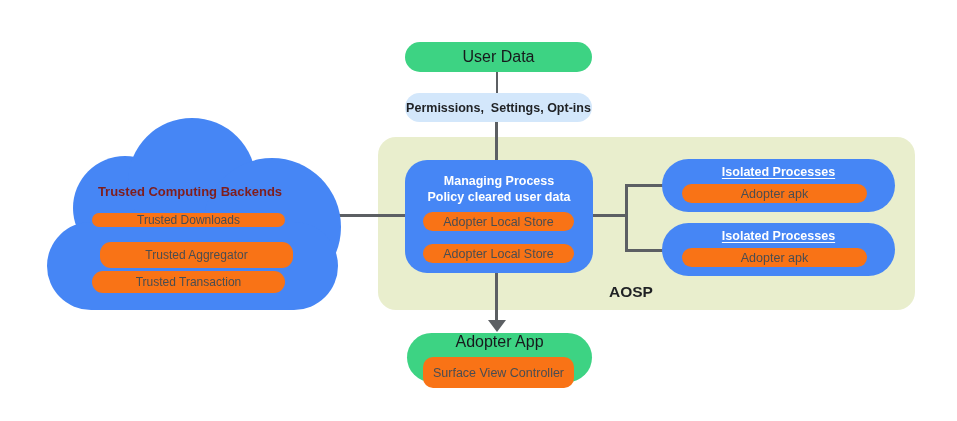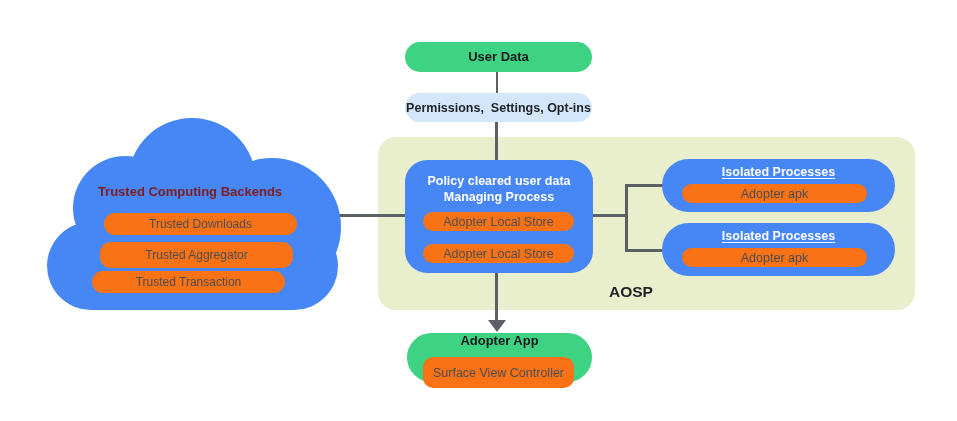--- a/index.html
+++ b/index.html
@@ -21,21 +21,21 @@
     position:absolute;width:0;height:0;z-index:2;
     border-left:9px solid transparent;border-right:9px solid transparent;
     border-top:12px solid #5c5f63;
   }
   
   .aosp-box{position:absolute;background:#e9eecd;border-radius:18px;z-index:1;}
   .aosp-label{position:absolute;color:#1f2124;font-weight:bold;font-size:15.5px;text-align:left;z-index:3;}
   .blue-box{position:absolute;background:#4686f5;z-index:3;}
   .blue-box .box-title{color:#ffffff;font-weight:bold;font-size:12.5px;text-align:center;line-height:16px;}
   .green-box{position:absolute;background:#3dd383;z-index:3;}
-  .dark-title{color:#17191c;font-weight:bold;font-size:13px;text-align:center;}
+  .dark-title{color:#17191c;font-weight:normal;font-size:16px;text-align:center;}
   .perm-pill{
     position:absolute;background:#d3e7fb;border-radius:15px;color:#1f2124;font-weight:bold;
     font-size:12.5px;display:flex;align-items:center;justify-content:center;white-space:pre;z-index:3;
   }
   .underline{text-decoration:underline;text-underline-offset:2px;}
   .z3{z-index:3;}
 </style>
 </head>
 <body>
 
@@ -50,36 +50,36 @@
   <div class="line" style="left:626px;top:249px;width:38px;height:3px;"></div>
   <div class="line" style="left:495px;top:271px;width:3px;height:51px;"></div>
   <div class="arrow-down" style="left:488px;top:320px;"></div>
 
   <div>
     <div class="lobe z3" style="left:73px;top:156px;width:104px;height:104px;"></div>
     <div class="lobe z3" style="left:128px;top:118px;width:128px;height:128px;"></div>
     <div class="lobe z3" style="left:203px;top:158px;width:138px;height:138px;"></div>
     <div class="cloud-base z3" style="left:47px;top:222px;width:291px;height:88px;"></div>
     <div class="cloud-title z3" style="left:65px;top:184px;width:250px;">Trusted Computing Backends</div>
-    <div class="white-pill z3" style="left:104px;top:213px;width:193px;height:22px;">Trusted Downloads</div>
+    <div class="white-pill z3" style="left:92px;top:213px;width:193px;height:14px;">Trusted Downloads</div>
     <div class="white-pill z3" style="left:100px;top:242px;width:193px;height:26px;">Trusted Aggregator</div>
     <div class="white-pill z3" style="left:92px;top:271px;width:193px;height:22px;">Trusted Transaction</div>
   </div>
 
   <div class="green-box dark-title" style="left:405px;top:42px;width:187px;height:30px;border-radius:15px;line-height:30px;">User Data</div>
 
   <div class="perm-pill" style="left:405px;top:93px;width:187px;height:29px;text-align:right;">Permissions,  Settings, Opt-ins</div>
 
   <div class="aosp-box" style="left:378px;top:137px;width:537px;height:173px;"></div>
   <div class="aosp-label" style="left:609px;top:283px;width:72px;">AOSP</div>
 
   <div class="blue-box" style="left:405px;top:160px;width:188px;height:113px;border-radius:22px;">
     <div class="box-title" style="margin-top:13px;">
+      <div>Managing Process</div>
       <div>Policy cleared user data</div>
-      <div>Managing Process</div>
     </div>
   </div>
   <div class="white-pill z3" style="left:423px;top:212px;width:151px;height:19px;font-size:12.5px;border-radius:10px;">Adopter Local Store</div>
   <div class="white-pill z3" style="left:423px;top:244px;width:151px;height:19px;font-size:12.5px;border-radius:10px;">Adopter Local Store</div>
 
   <div class="blue-box" style="left:662px;top:159px;width:233px;height:53px;border-radius:27px;">
     <div class="box-title underline" style="margin-top:5px;">Isolated Processes</div>
   </div>
   <div class="white-pill z3" style="left:682px;top:184px;width:185px;height:19px;font-size:12.5px;border-radius:10px;">Adopter apk</div>
 

